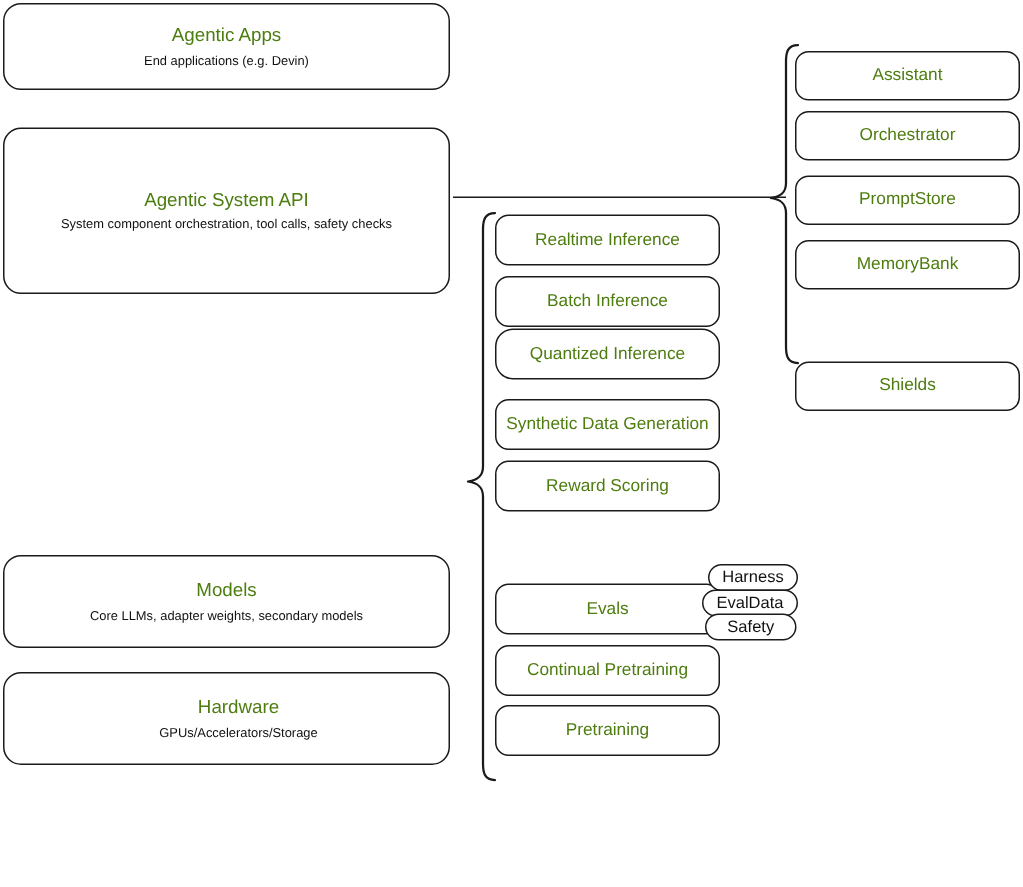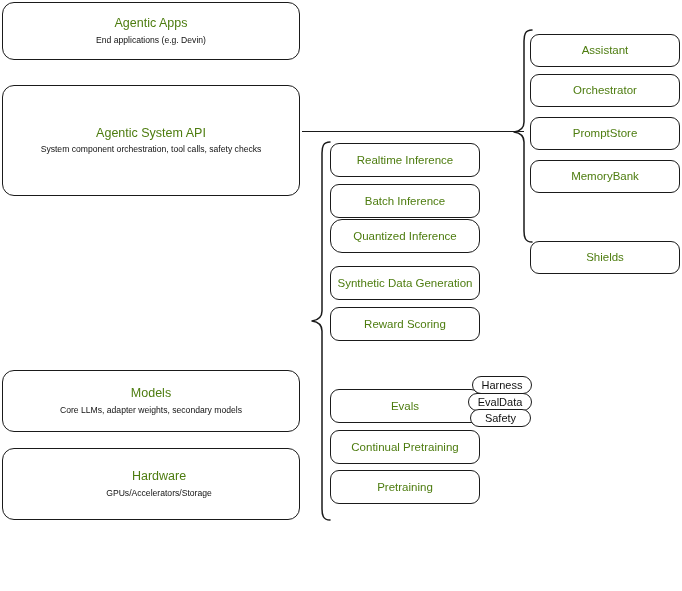--- a/index.html
+++ b/index.html
@@ -105,21 +105,21 @@
     <div class="title">Agentic System API</div>
     <div class="subtitle">System component orchestration, tool calls, safety checks</div>
   </div>
 
 
   <div class="box layer-box" style="top:370px;height:62px;">
     <div class="title">Models</div>
     <div class="subtitle">Core LLMs, adapter weights, secondary models</div>
   </div>
 
-  <div class="box layer-box" style="top:448px;height:72px;padding-left:16px;">
+  <div class="box layer-box" style="top:448px;height:62px;padding-left:16px;">
     <div class="title">Hardware</div>
     <div class="subtitle">GPUs/Accelerators/Storage</div>
   </div>
 
 
   <div class="connector" style="left:302px; top:131px; width:222px;"></div>
 
   <div class="brace" style="left:308px; top:140px;">
     <svg width="24" height="382" viewBox="0 0 24 382" fill="none">
       <path d="M22 2 C15 2, 14 7, 14 13 L14 171 C14 177, 11 180, 4 181

